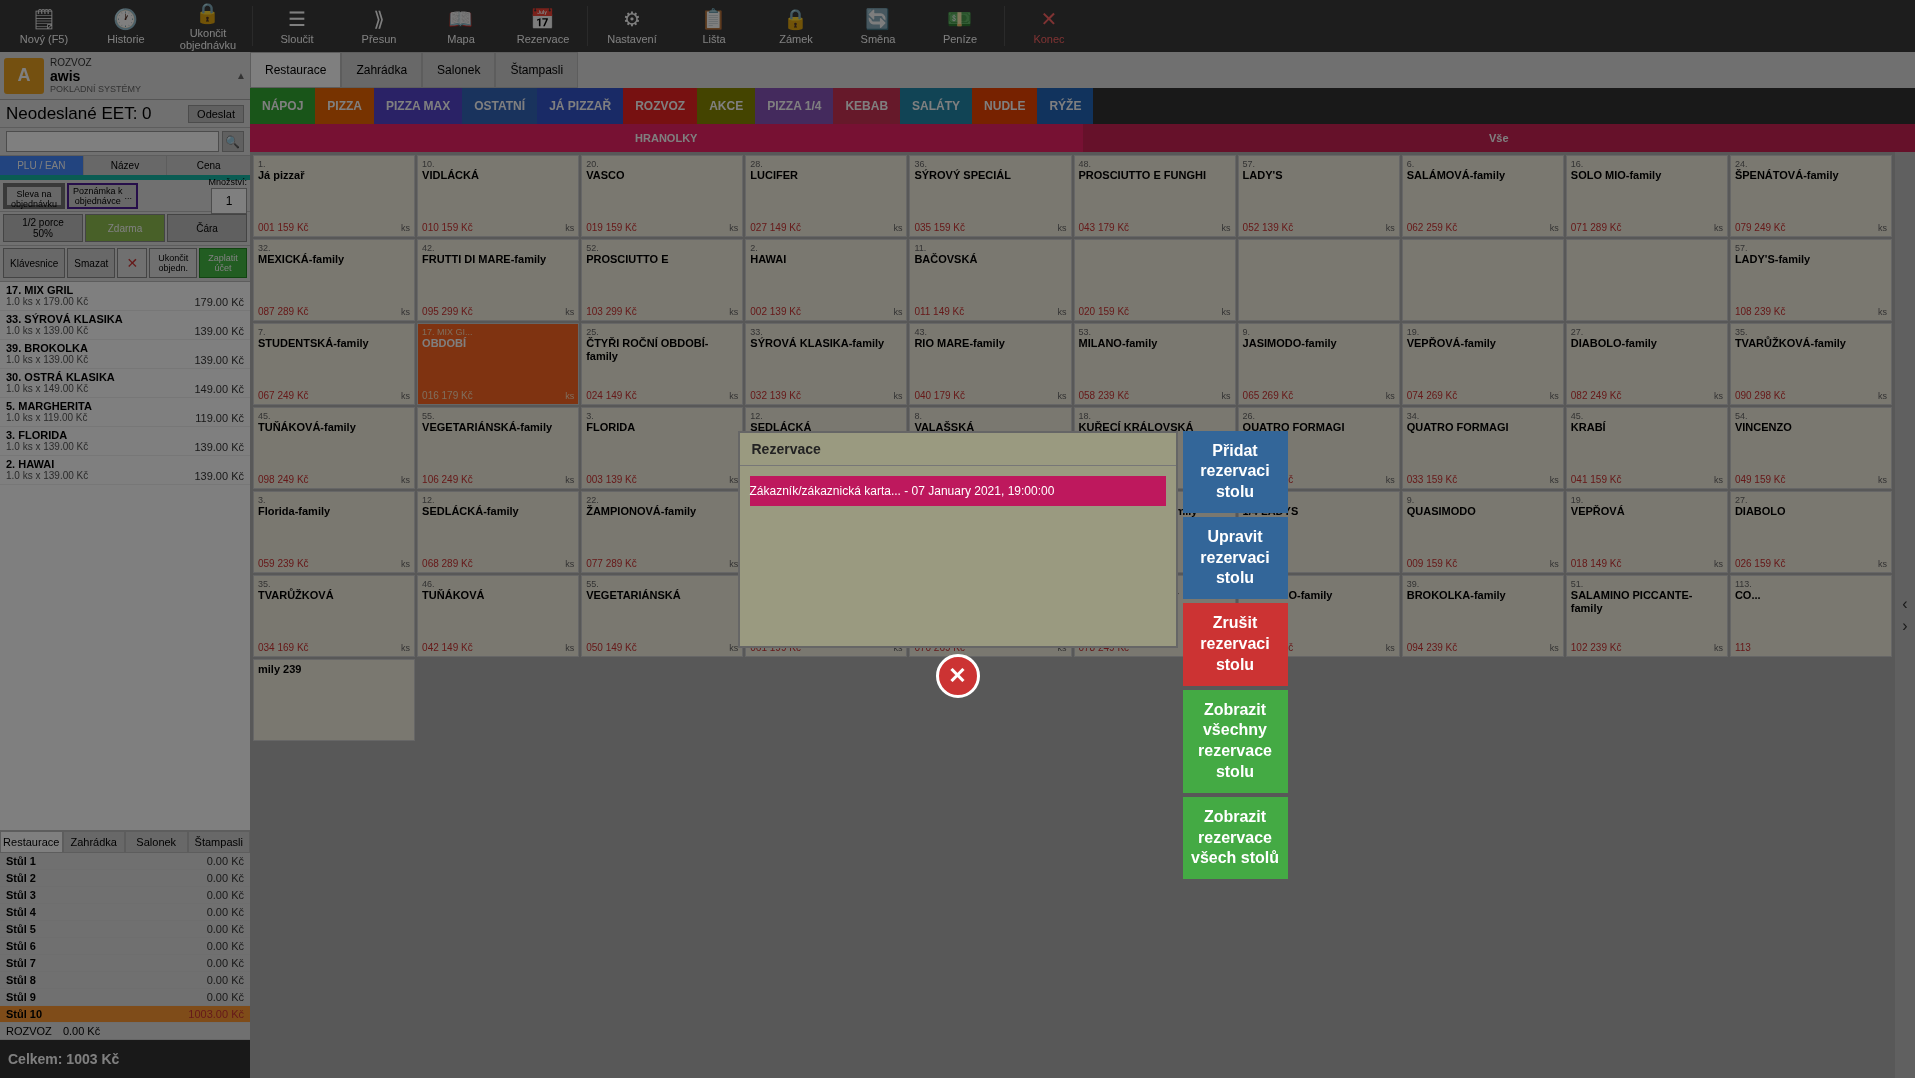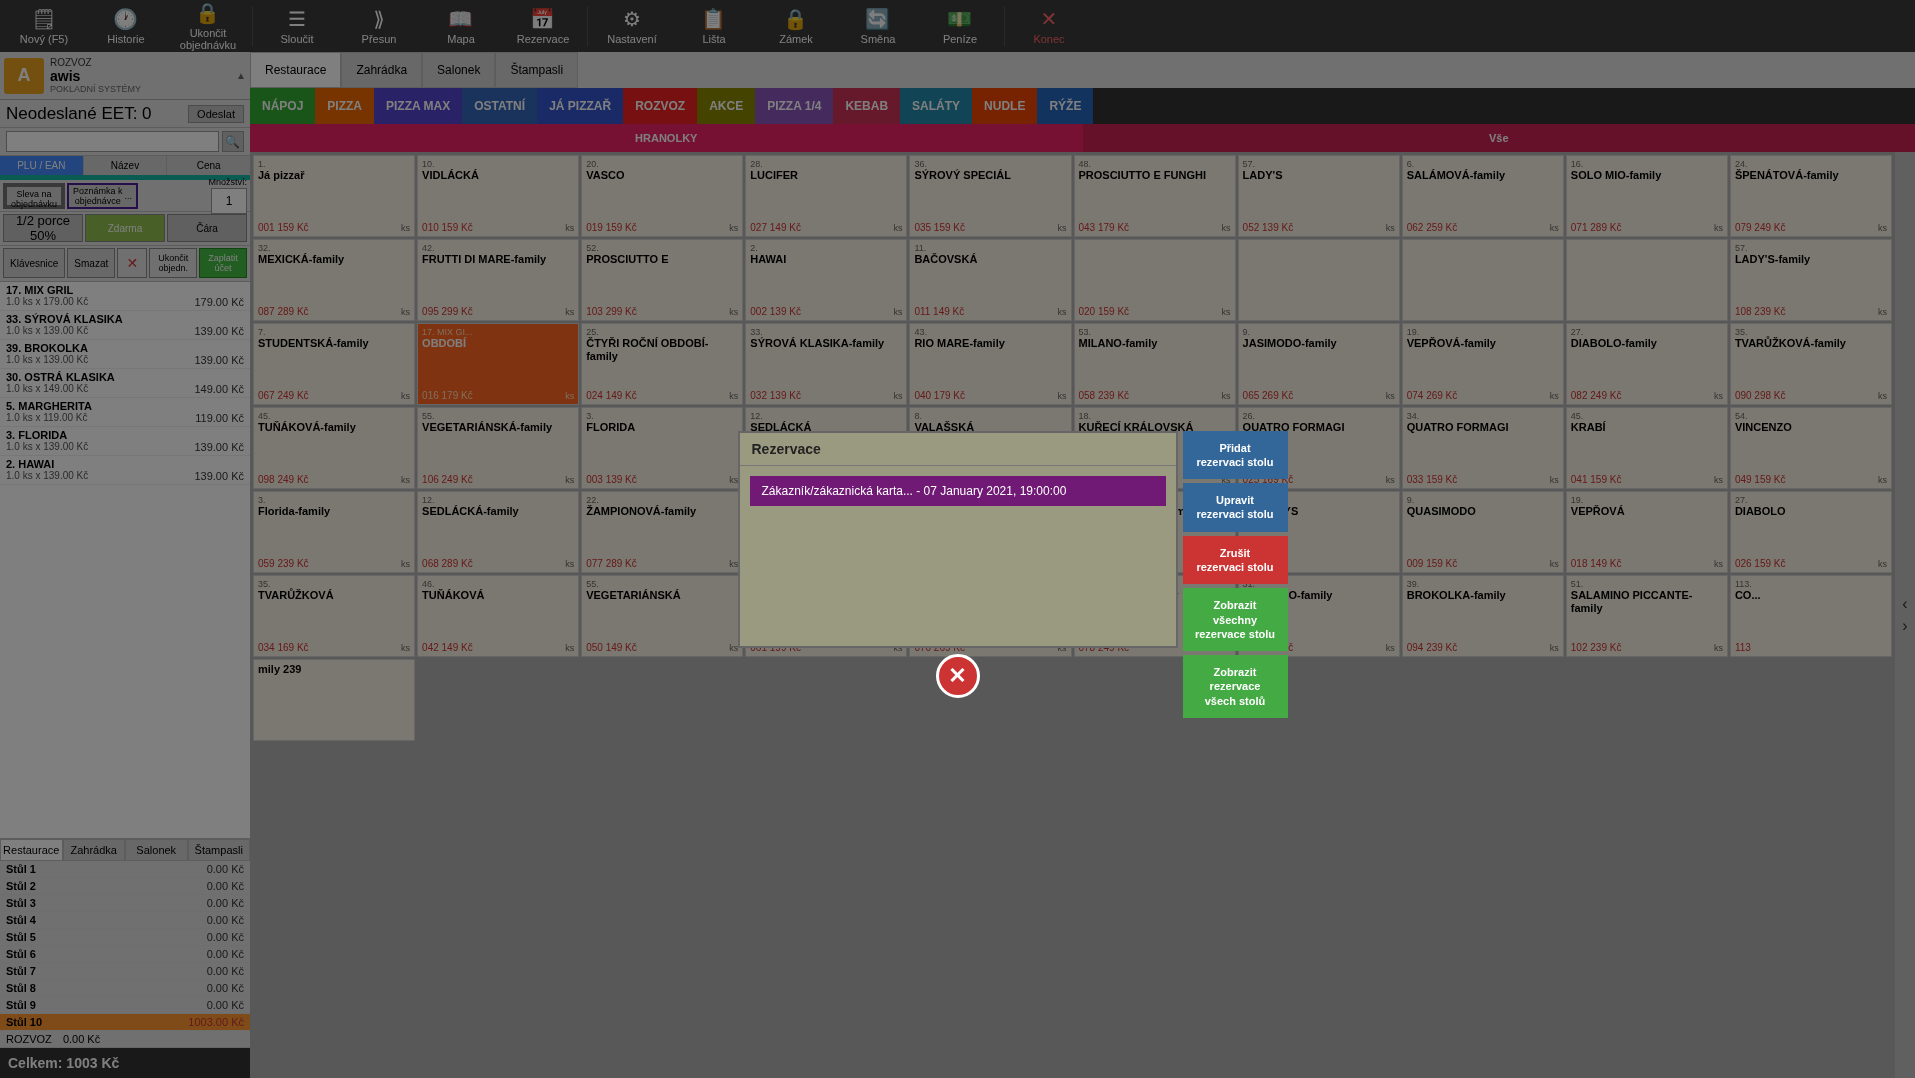--- a/index.html
+++ b/index.html
@@ -310,21 +310,21 @@
       cursor: pointer;
     }
 
     
     #celkem-footer {
       background: #333;
       color: white;
       padding: 4px 8px;
       font-size: 14px;
       font-weight: bold;
-      height: 30px;
+      height: 38px;
       display: flex;
       align-items: center;
     }
 
     
     #main-area {
       position: absolute;
       top: 52px;
       left: 250px;
       right: 0;
@@ -471,38 +471,38 @@
       font-weight: bold;
       color: #222;
       border-bottom: 1px solid #777;
     }
     #modal-body {
       padding: 10px;
       min-height: 180px;
       background: #9a9a80;
     }
     #modal-info-bar {
-      background: #701a75;
+      background: #be185d;
       color: white;
-      padding: 8px 12px;
+      padding: 8px 0;
       font-size: 12px;
       margin-bottom: 8px;
     }
     #modal-buttons {
       position: absolute;
       right: -110px;
       top: 0;
       width: 105px;
       display: flex;
       flex-direction: column;
       gap: 4px;
     }
     .modal-btn {
       padding: 10px 8px;
-      font-size: 11px;
+      font-size: 16px;
       font-weight: bold;
       color: white;
       border: none;
       cursor: pointer;
       text-align: center;
       line-height: 1.3;
     }
     .modal-btn.blue { background: #336699; }
     .modal-btn.blue2 { background: #336699; }
     .modal-btn.red { background: #cc3333; }
@@ -620,21 +620,21 @@
 objednávku</button>
     <button class="pozn-btn" style="font-size:9px;white-space:pre-line">Poznámka k
 objednávce <span>...</span></button>
     <div style="margin-left:auto;display:flex;flex-direction:column;align-items:flex-end;gap:1px">
       <span style="font-size:9px">Množství:</span>
       <div class="qty-box">1</div>
     </div>
   </div>
 
   <div id="action-row">
-    <button class="action-btn half-btn" style="font-size:13px;white-space:pre-line;flex:1">1/2 porce
+    <button class="action-btn half-btn" style="font-size:10px;white-space:pre-line;flex:1">1/2 porce
 50%</button>
     <button class="action-btn free-btn">Zdarma</button>
     <button class="action-btn line-btn">Čára</button>
   </div>
 
   <div id="ukzap-row">
     <button class="klavesnice-btn">Klávesnice</button>
     <button class="smazat-btn">Smazat</button>
     <button class="cancel-btn">✕</button>
     <button class="ukoncit-btn" style="font-size:9px;white-space:pre-line">Ukončit

